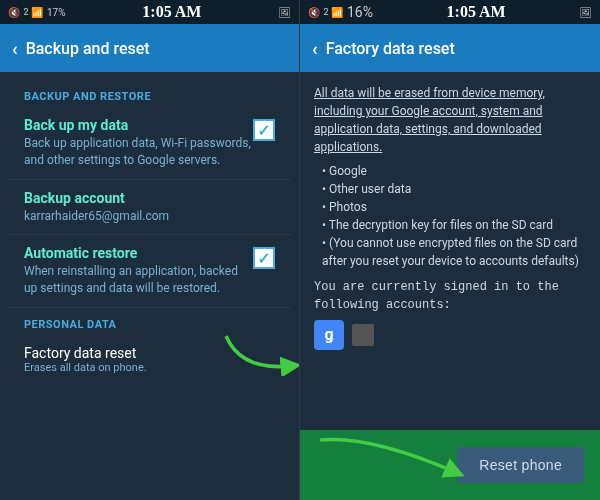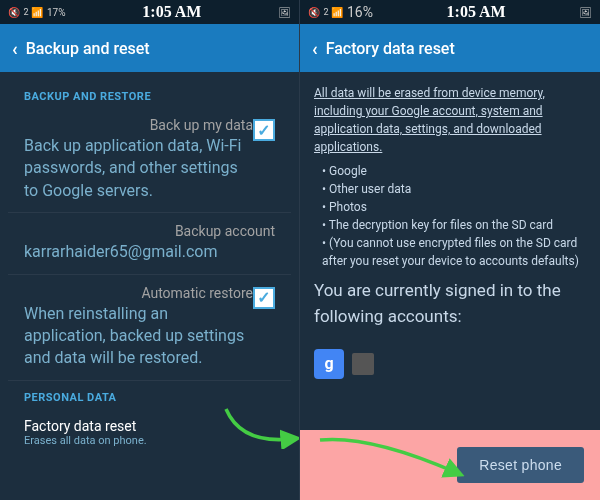--- a/index.html
+++ b/index.html
@@ -88,29 +88,28 @@
     .list-item {
       padding: 10px 16px;
       border-bottom: 1px solid #2a3a4a;
       display: flex;
       justify-content: space-between;
       align-items: flex-start;
       cursor: pointer;
     }
     .list-item .item-text { flex: 1; }
     .list-item .item-title {
-      color: #a3a3a3;
+      color: #5eead4;
       font-size: 14px;
-      font-weight: 400;
+      font-weight: 700;
       margin-bottom: 2px;
-      text-align: right;
     }
     .list-item .item-sub {
       color: #7ab0cc;
-      font-size: 16px;
+      font-size: 12px;
       line-height: 1.4;
     }
     .list-item .checkbox {
       width: 22px;
       height: 22px;
       background: #fff;
       border: 2px solid #4aabdf;
       display: flex;
       align-items: center;
       justify-content: center;
@@ -176,22 +175,23 @@
     }
     .right-content .bullet-list li::before {
       content: '• ';
     }
 
     .accounts-section {
       margin-top: 8px;
     }
     .accounts-label {
       color: #c8d8e8;
-      font-size: 17px;
-      margin-bottom: 20px;
+      font-size: 12px;
+      margin-bottom: 6px;
+      font-family: Liberation Mono, monospace;
     }
     .account-icons {
       display: flex;
       gap: 8px;
       align-items: center;
       margin-bottom: 8px;
     }
     .google-icon {
       width: 30px;
       height: 30px;
@@ -207,21 +207,21 @@
     .account-icon-2 {
       width: 22px;
       height: 22px;
       background: #555;
       border-radius: 2px;
     }
 
     
     .bottom-bar {
       height: 70px;
-      background: #fca5a5;
+      background: #15803d;
       display: flex;
       align-items: center;
       justify-content: flex-end;
       padding: 0 16px;
       position: relative;
     }
 
     .reset-btn {
       background: #3a5a7a;
       color: #cde;

